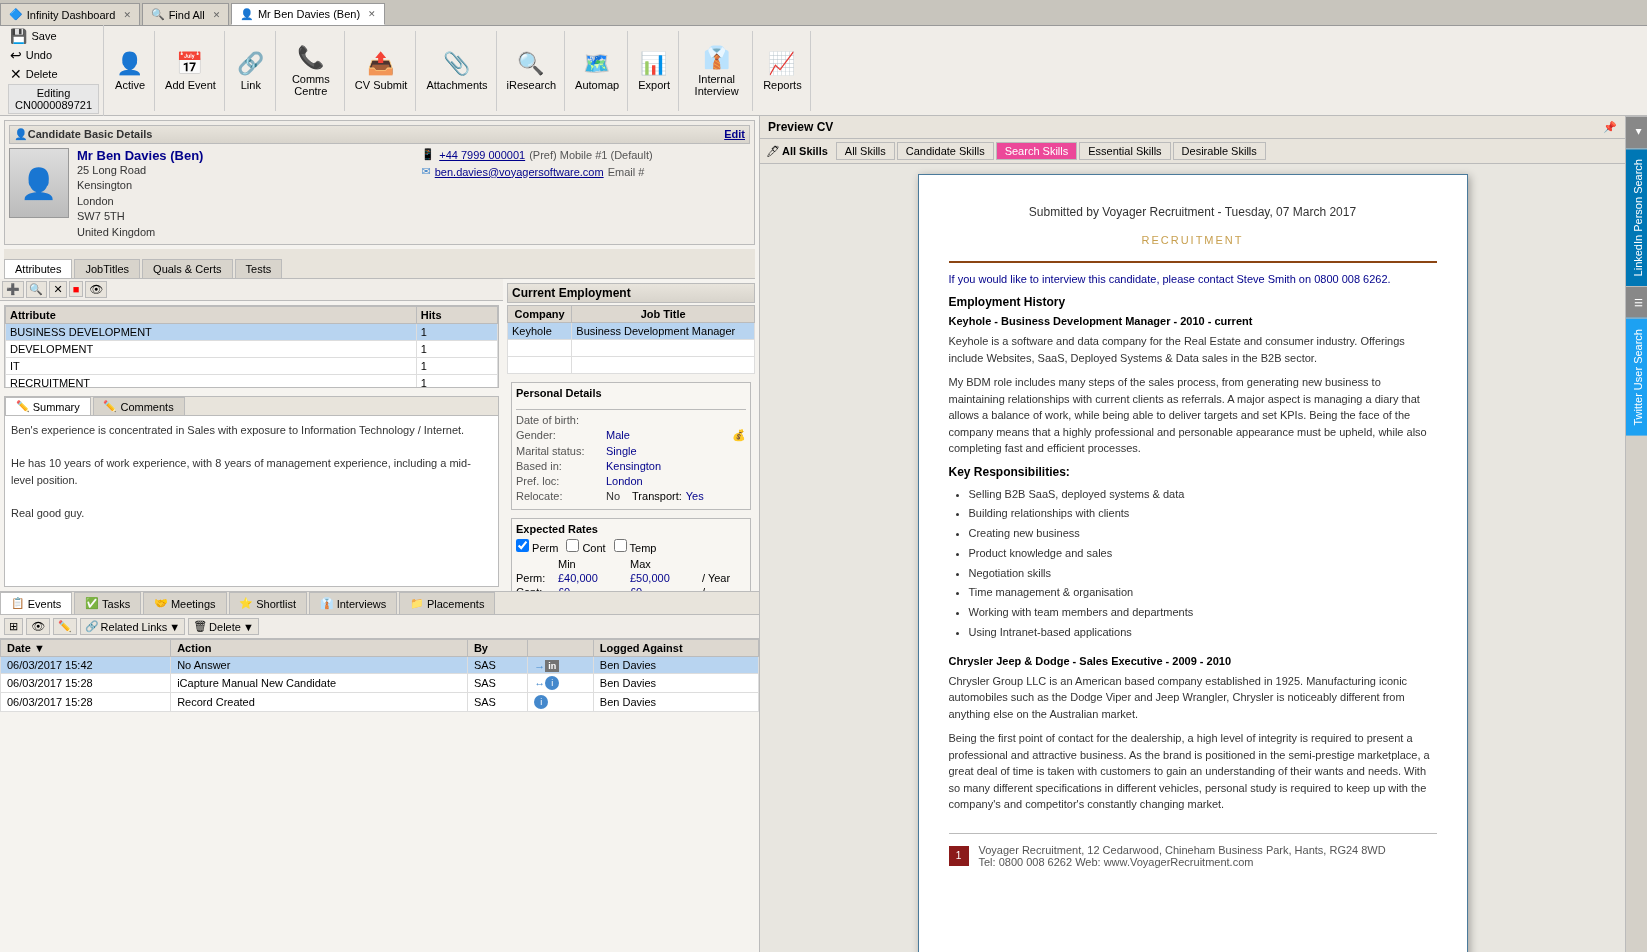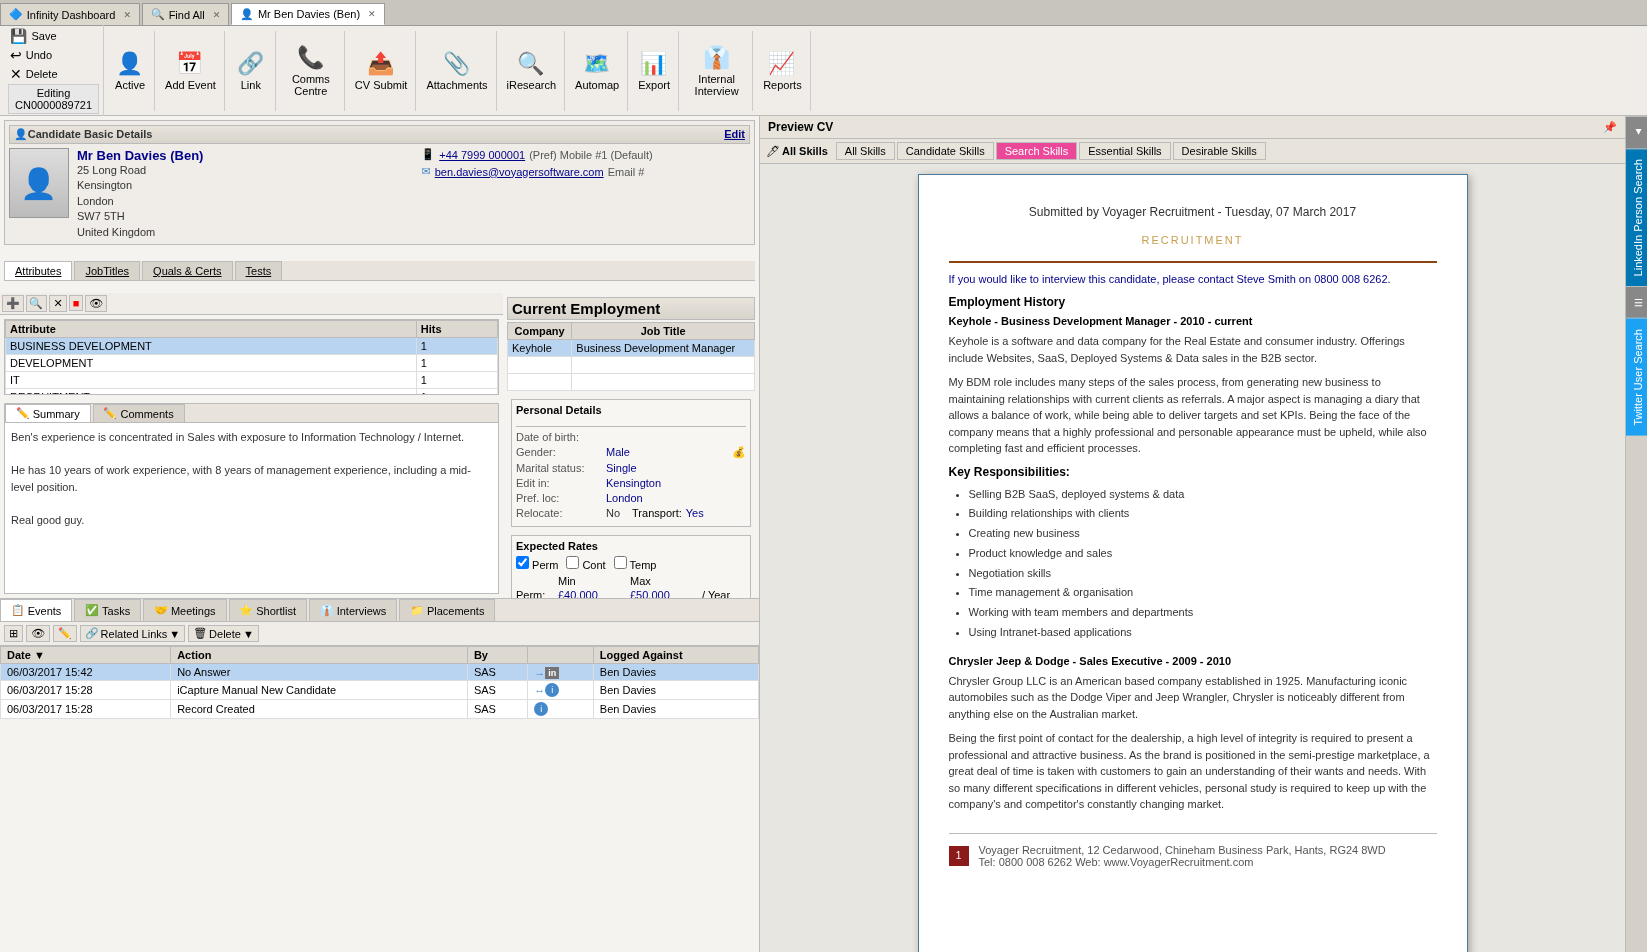--- a/index.html
+++ b/index.html
@@ -32,40 +32,40 @@
     .avatar { width: 60px; height: 70px; background: #ccc; border: 1px solid #999; overflow: hidden; }
     .avatar-img { width: 100%; height: 100%; background: linear-gradient(to bottom, #ddd, #bbb); display: flex; align-items: center; justify-content: center; font-size: 30px; }
     .candidate-details { flex: 1; }
     .candidate-name { color: #00008b; font-weight: bold; font-size: 13px; }
     .candidate-address { color: #333; font-size: 11px; line-height: 1.4; }
     .contact-row { display: flex; align-items: center; gap: 4px; }
     .phone-link { color: #00008b; text-decoration: underline; cursor: pointer; }
     .email-link { color: #00008b; text-decoration: underline; cursor: pointer; }
 
     
-    .attr-tabs { display: flex; border-bottom: 1px solid #bbb; background: #e8e4dc; padding-top: 0; margin: 12px 4px; text-decoration: underline; }
+    .attr-tabs { display: flex; border-bottom: 1px solid #bbb; background: #e8e4dc; padding-top: 10px; margin: 0 4px; }
     .attr-tab { padding: 3px 10px; cursor: pointer; border: 1px solid #bbb; border-bottom: none; background: #d8d4cc; margin-right: 2px; font-size: 11px; }
     .attr-tab.active { background: #fff; }
 
     
     .attr-section { margin: 4px; border: 1px solid #bbb; background: #fff; height: 230px; overflow-y: auto; }
     .attr-toolbar { display: flex; align-items: center; gap: 2px; padding: 2px; background: #f0ede8; border-bottom: 1px solid #bbb; }
     .attr-toolbar-btn { cursor: pointer; padding: 1px 3px; border: 1px solid #bbb; background: #e8e4dc; font-size: 11px; }
     .attr-table { width: 100%; border-collapse: collapse; }
     .attr-table th { background: #ddd8d0; border: 1px solid #bbb; padding: 2px 4px; text-align: left; }
     .attr-table td { border: 1px solid #ddd; padding: 2px 4px; }
     .attr-table tr.selected td { background: #b8d4f0; }
 
     
     .summary-section { margin: 4px; border: 1px solid #bbb; background: #fff; }
     .summary-tabs { display: flex; background: #e8e4dc; border-bottom: 1px solid #bbb; }
     .summary-tab { padding: 2px 10px; cursor: pointer; border: 1px solid #bbb; border-bottom: none; background: #d8d4cc; margin-right: 2px; font-size: 11px; display: flex; align-items: center; gap: 3px; }
     .summary-tab.active { background: #fff; }
     .summary-content { padding: 6px; height: 170px; overflow-y: auto; font-size: 11px; line-height: 1.5; color: #333; }
-    .section-title { background: linear-gradient(to bottom, #e8e4dc, #d8d4cc); border: 1px solid #bbb; padding: 2px 4px; font-weight: bold; font-size: 15px; margin-bottom: 2px; }
+    .section-title { background: linear-gradient(to bottom, #e8e4dc, #d8d4cc); border: 1px solid #bbb; padding: 2px 4px; font-weight: bold; font-size: 12px; margin-bottom: 2px; }
     .emp-table { width: 100%; border-collapse: collapse; border: 1px solid #bbb; }
     .emp-table th { background: #ddd8d0; border: 1px solid #bbb; padding: 2px 4px; }
     .emp-table td { border: 1px solid #ddd; padding: 2px 4px; background: #fff; }
     .emp-table tr.selected td { background: #b8d4f0; }
 
     
     .personal-section { border: 1px solid #bbb; margin: 4px; background: #f8f6f2; padding: 4px; }
     .personal-title { font-weight: bold; margin-bottom: 4px; border-bottom: 1px solid #bbb; padding-bottom: 10px; }
     .personal-row { display: flex; align-items: center; margin-bottom: 3px; }
     .personal-label { width: 90px; color: #555; }
@@ -388,21 +388,21 @@
           <div class="personal-row">
             <span class="personal-label">Gender:</span>
             <span class="personal-value">Male</span>
             <span style="margin-left:auto;">💰</span>
           </div>
           <div class="personal-row">
             <span class="personal-label">Marital status:</span>
             <span class="personal-value">Single</span>
           </div>
           <div class="personal-row">
-            <span class="personal-label">Edit in:</span>
+            <span class="personal-label">Based in:</span>
             <span class="personal-value">Kensington</span>
           </div>
           <div class="personal-row">
             <span class="personal-label">Pref. loc:</span>
             <span class="personal-value">London</span>
           </div>
           <div class="personal-row">
             <span class="personal-label">Relocate:</span>
             <span class="personal-value black">No</span>
             <span style="margin-left:12px;">Transport:</span>

